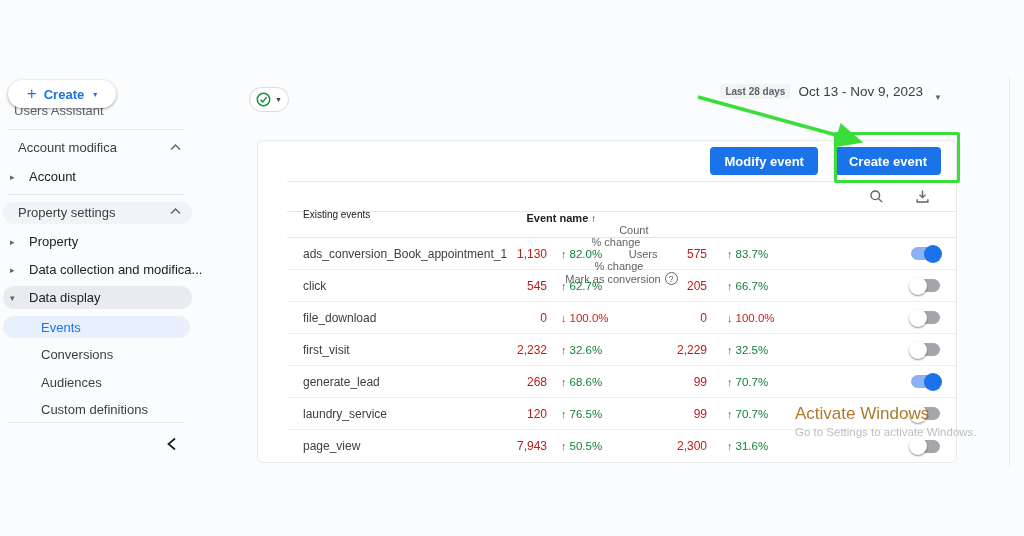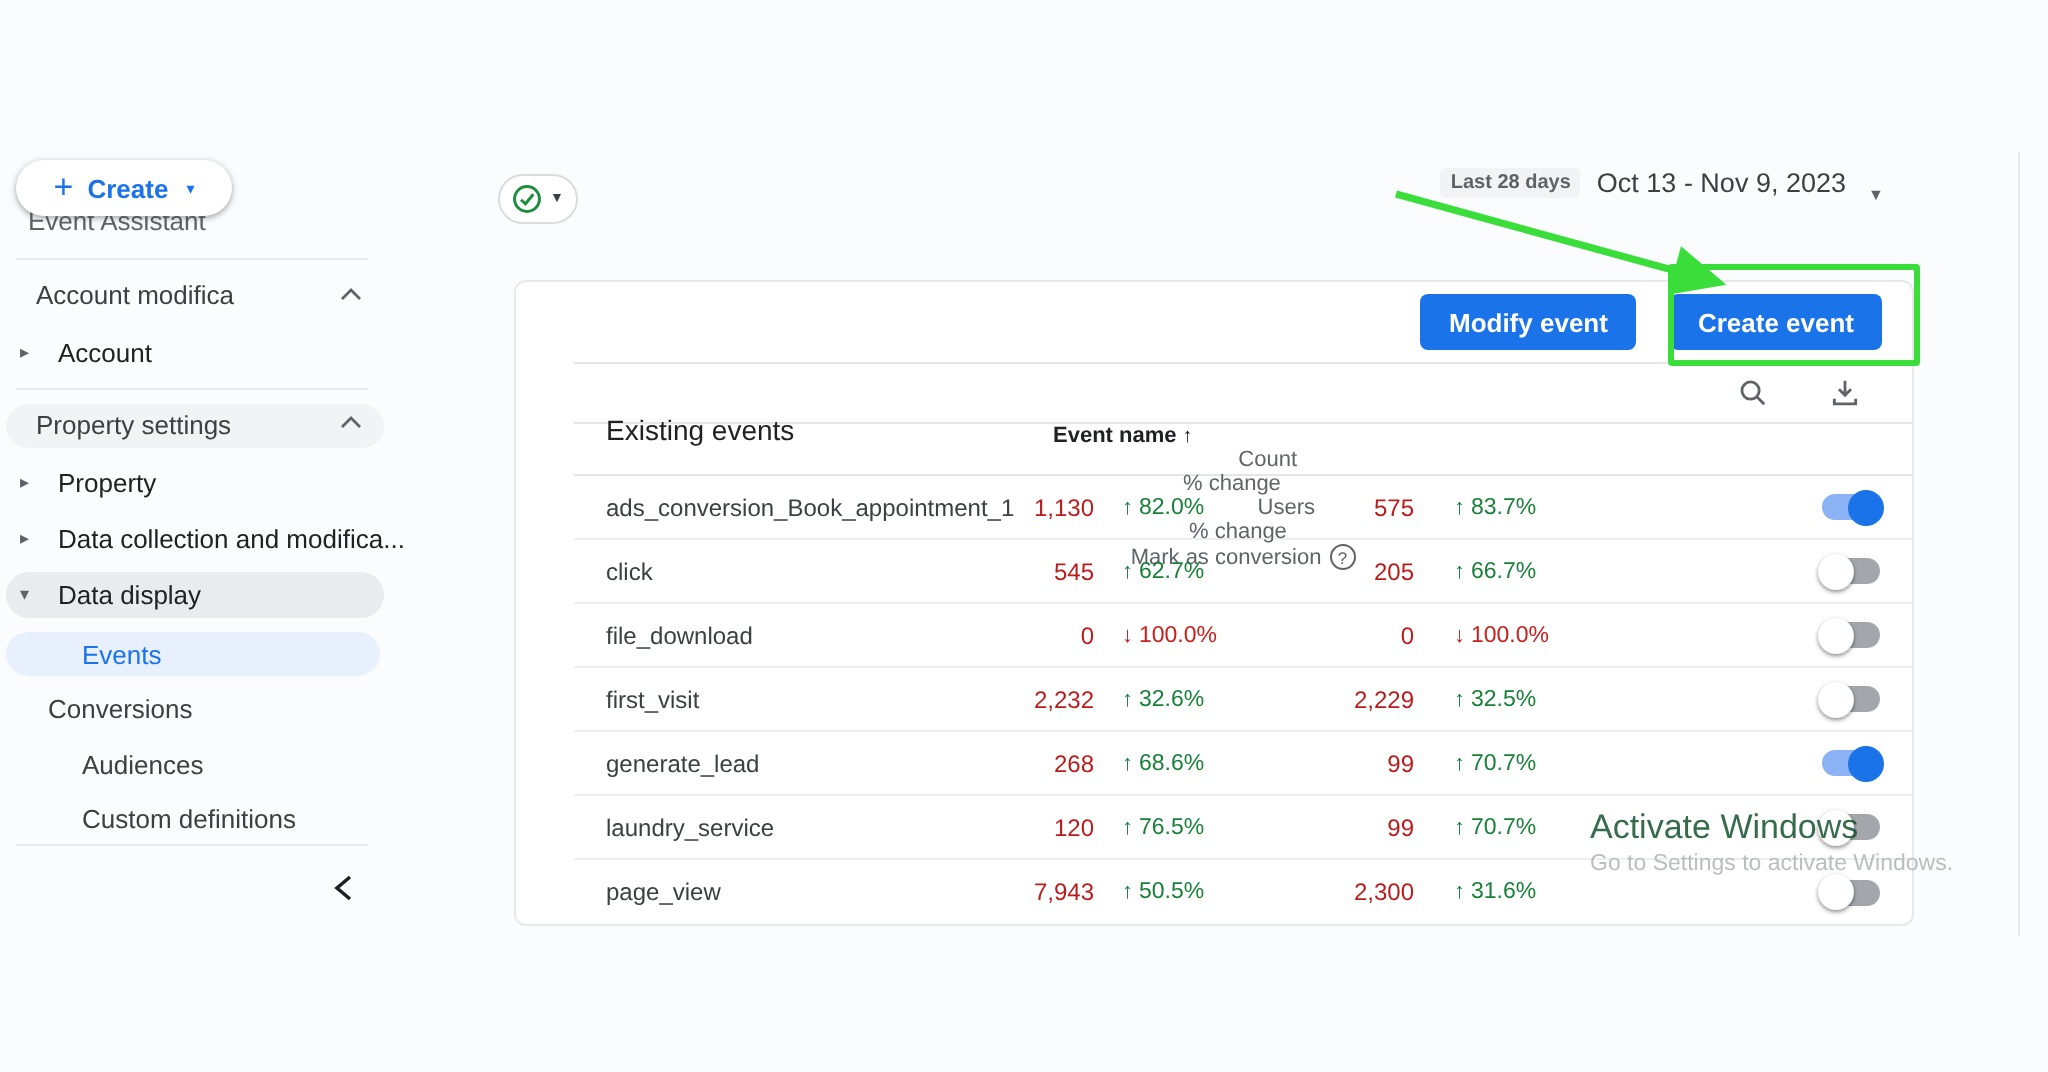--- a/index.html
+++ b/index.html
@@ -42,21 +42,21 @@
 
   
   .card { position:absolute; left:257px; top:140px; width:700px; height:323px; background:#fff;
     border:1px solid #e7e9eb; border-radius:6px; z-index:1;padding-left:29px; }
   .toolbar { height:41px; border-bottom:1px solid #e4e6e8; display:flex; align-items:center;
     justify-content:flex-end; gap:17px; padding-right:15px; }
   .btn-blue { height:28px; padding:0 14px; background:#1a73e8; color:#fff; font-size:13px; font-weight:600;
     border:none; border-radius:4px; cursor:pointer; font-family:inherit; }
   .subheader { height:30px; border-bottom:1px solid #e4e6e8; display:flex; align-items:center;
     padding:0 26px 0 16px; }
-  .subheader-title { font-size:14px; color:#202124;margin-top:36px; }
+  .subheader-title { font-size:10px; color:#202124;margin-top:36px; }
   .sub-icons { margin-left:auto; display:flex; align-items:center; gap:31px; }
   .icon-btn { cursor:pointer; display:flex; align-items:center; }
   .thead { height:26px; border-bottom:1px solid #e4e6e8; display:flex; align-items:center; padding:0 16px;
     font-size:11px; color:#5f6368;flex-direction:column; }
   .col-name { width:190px; }
   .col-count { width:54px; text-align:right; }
   .col-change1 { width:80px; margin-left:8px; padding-left:6px; }
   .col-users { width:72px; text-align:right; }
   .col-change2 { width:80px; margin-left:14px; padding-left:6px; }
   .col-conv { flex:1; display:flex; align-items:center; justify-content:flex-end; gap:4px; }
@@ -76,31 +76,31 @@
   .toggle.on { background:#8ab2f4; }
   .toggle.on .knob { right:-2px; background:#1a73e8; }
   .toggle.off { background:#a3a7ab; }
   .toggle.off .knob { left:-2px; background:#fff; box-shadow:0 1px 2px rgba(0,0,0,.45); }
 
   
   .green-rect { position:absolute; left:834px; top:132px; width:126px; height:51px; border:3px solid #3bdd3b;
     border-radius:2px; z-index:5; pointer-events:none; }
   .arrow-svg { position:absolute; left:690px; top:89px; z-index:6; pointer-events:none; }
   .watermark { position:absolute; left:795px; top:404px; z-index:7; pointer-events:none; opacity:.85; }
-  .wm1 { font-size:17px; color:#14532d; }
+  .wm1 { font-size:17px; color:#a16207; }
   .wm2 { font-size:11.5px; color:#b0b2b4; margin-top:2px; }
   .vline { position:absolute; left:1009px; top:76px; width:1px; height:392px; background:#e8e9eb; }
 </style>
 </head>
 <body>
 
 <div class="page">
 
   <div>
-    <div class="setup-assistant">Event Assistant</div>
+    <div class="setup-assistant">Users Assistant</div>
 
     <div class="create-btn">
       <span class="create-plus">+</span>
       <span class="create-label">Create</span>
       <span class="create-caret">▾</span>
     </div>
 
     <div class="sdiv" style="top:129px"></div>
 
     <div class="srow" style="left:18px; top:140px;">
@@ -138,21 +138,21 @@
     <div class="pill pill-gray" style="left:3px; top:286px; width:189px; height:23px;"></div>
     <div class="srow" style="left:10px; top:290px;">
       <span class="tri">▾</span>
       <span style="color:#202124">Data display</span>
     </div>
 
     <div class="pill pill-blue" style="left:3px; top:316px; width:187px; height:22px;"></div>
     <div class="srow" style="left:41px; top:320px;">
       <span class="events-label">Events</span>
     </div>
-    <div class="srow" style="left:24px; top:347px;">
+    <div class="srow" style="left:41px; top:347px;">
       <span>Conversions</span>
     </div>
     <div class="srow" style="left:41px; top:375px;">
       <span>Audiences</span>
     </div>
     <div class="srow" style="left:41px; top:402px;">
       <span>Custom definitions</span>
     </div>
 
     <div class="sdiv" style="top:422px"></div>

